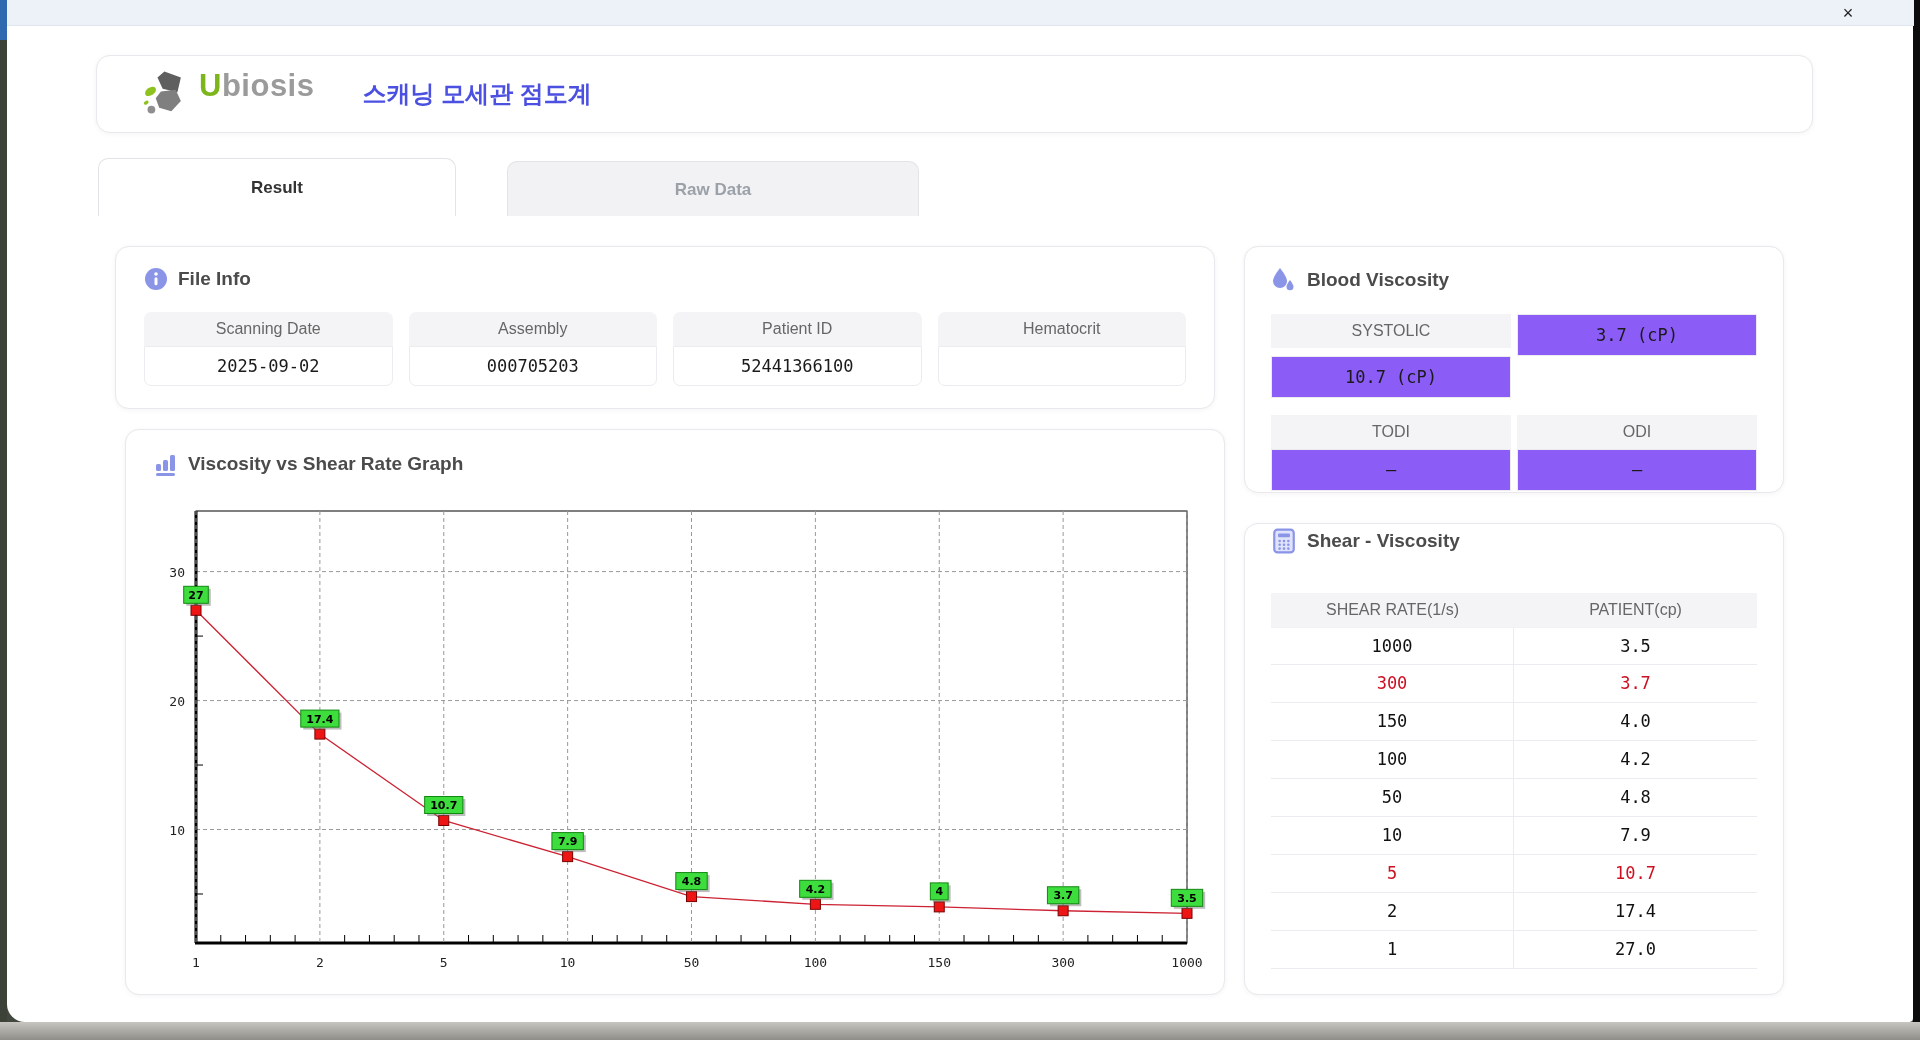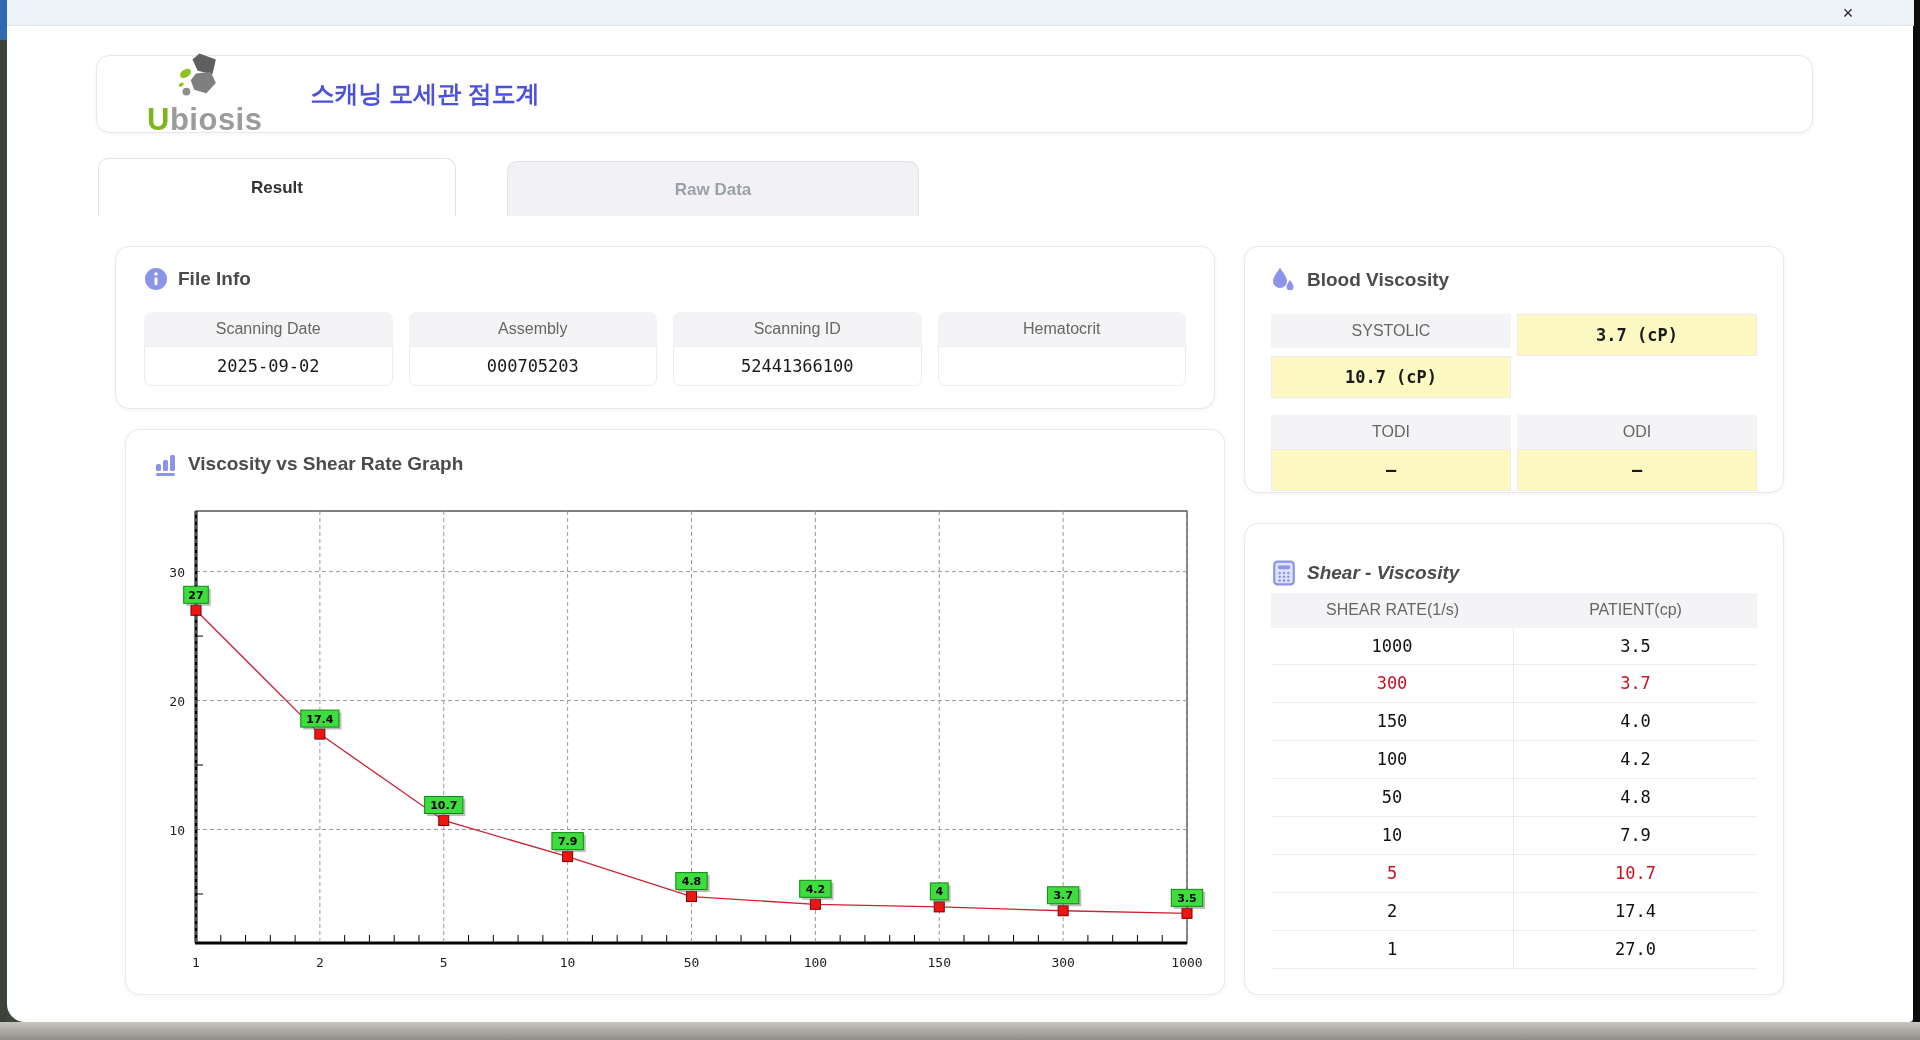--- a/index.html
+++ b/index.html
@@ -20,21 +20,21 @@
                 background:linear-gradient(#c6c5bf, #8f8e88); }
 
   
   .card { position:absolute; background:#fff; border:1px solid #e8e8ed; border-radius:14px;
           box-shadow:0 1px 5px rgba(40,40,60,0.05); }
   .sec-head { display:flex; align-items:center; gap:10px; }
   .sec-title { font-size:19px; font-weight:bold; color:#4b4b4b; }
 
   
   .header-card { left:96px; top:55px; width:1717px; height:78px; display:flex; align-items:center; }
-  .logo-wrap { display:flex; align-items:center; margin-left:44px;flex-direction:column; }
+  .logo-wrap { display:flex; align-items:flex-start; margin-left:44px; }
   .logo-text { font-size:31px; font-weight:bold; letter-spacing:0.5px; margin-left:6px; }
   .logo-u { color:#7db51c; } .logo-rest { color:#9b9b9b; }
   .app-title { margin-left:48px; font-size:24px; font-weight:bold; color:#4b50e0; }
 
   
   .tab { position:absolute; text-align:center; font-weight:bold; font-size:17px;
          border:1px solid #e2e2e7; border-bottom:none; border-radius:10px 10px 0 0; cursor:pointer; }
   .tab-active   { left:98px;  top:158px; width:358px; height:58px; line-height:58px;
                   background:#fff; color:#333; z-index:2; }
   .tab-inactive { left:507px; top:161px; width:412px; height:55px; line-height:55px;
@@ -59,26 +59,26 @@
   .ptlabel{ font:bold 11px "DejaVu Sans", sans-serif; fill:#000; }
 
   
   .blood-card { left:1244px; top:246px; width:540px; height:247px; }
   .blood-card .sec-head { margin:20px 0 0 26px; }
   .stats { position:absolute; left:26px; right:26px; top:67px;
            display:grid; grid-template-columns:1fr 1fr; column-gap:6px; }
   .stat-label { height:34px; line-height:34px; text-align:center; background:#f4f4f6;
                 color:#666; font-size:16px; }
   .stat-value { height:42px; line-height:40px; text-align:center; border:1px solid #ececf0;
-                background:#fef9c3; color:#1a1a1a; font-family:"DejaVu Sans Mono", monospace; font-size:17px;font-weight:bold; }
+                background:#8b5cf6; color:#1a1a1a; font-family:"DejaVu Sans Mono", monospace; font-size:17px; }
   .stat-gap { height:17px; grid-column:1 / span 2; }
 
   
   .shear-card { left:1244px; top:523px; width:540px; height:472px; }
-  .shear-card .sec-head { margin:36px 0 0 26px;font-style:italic; }
+  .shear-card .sec-head { margin:4px 0 0 26px; }
   .stable { position:absolute; left:26px; right:26px; top:69px; }
   .thead { display:grid; grid-template-columns:1fr 1fr; background:#f4f4f6; height:34px; }
   .th { line-height:34px; text-align:center; color:#666; font-size:16px; }
   .trow { display:grid; grid-template-columns:1fr 1fr; height:38px; border-bottom:1px solid #ececf0; }
   .trow:first-of-type { border-top:1px solid #f2f2f5; }
   .td { line-height:37px; text-align:center; font-family:"DejaVu Sans Mono", monospace;
         font-size:17px; color:#111; border-right:1px solid #ececf0; }
   .td:last-child { border-right:none; }
   .trow.hl .td { color:#cc1122; }
 
@@ -129,21 +129,21 @@
   <div class="fields">
     <div>
       <div class="fld-label">Scanning Date</div>
       <div class="fld-value">2025-09-02</div>
     </div>
     <div>
       <div class="fld-label">Assembly</div>
       <div class="fld-value">000705203</div>
     </div>
     <div>
-      <div class="fld-label">Scanning ID</div>
+      <div class="fld-label">Patient ID</div>
       <div class="fld-value">52441366100</div>
     </div>
     <div>
       <div class="fld-label">Hematocrit</div>
       <div class="fld-value"></div>
     </div>
   </div>
 </div>
 
 <div class="card graph-card">

